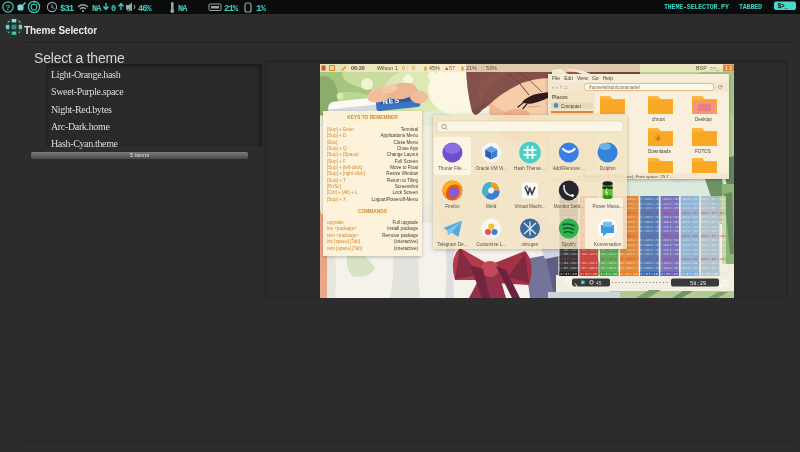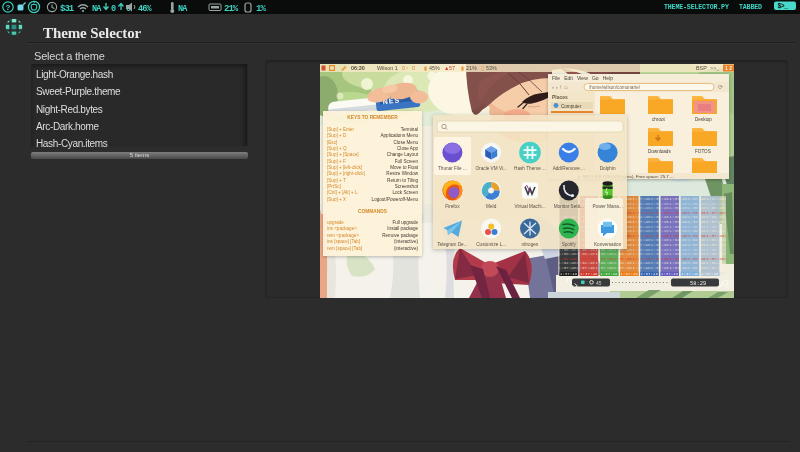--- a/index.html
+++ b/index.html
@@ -1,29 +1,29 @@
 <!DOCTYPE html>
 <html><head>
 <meta charset="utf-8">
 <style>
   * { margin:0; padding:0; box-sizing:border-box; }
   html,body { width:800px; height:452px; background:#2c2c2c; overflow:hidden;
     font-family:"Liberation Sans", sans-serif; }
   .abs { position:absolute; }
   #statusbar { position:absolute; left:0; top:0; width:800px; height:14px;
     background:#0a0b0b; color:#43d3c3; font-size:9px; }
-  #title { position:absolute; left:43px; top:24.5px; color:#e8e8e8;
-    font-size:15px; font-weight:bold; letter-spacing:-0.1px;font-family:Liberation Serif, serif; }
+  #title { position:absolute; left:24px; top:24.5px; color:#e8e8e8;
+    font-size:10px; font-weight:bold; letter-spacing:-0.1px; }
   #hr1 { position:absolute; left:27px; top:42px; width:768px; height:1px;
     background:#1e1e1e; box-shadow:0 1px 0 rgba(255,255,255,0.04); }
-  #lbl { position:absolute; left:34px; top:50px; color:#d4d4d4; font-size:11px; letter-spacing:-0.2px; }
-  #listbox { position:absolute; left:31px; top:64px; width:217px; height:82px;
+  #lbl { position:absolute; left:34px; top:50px; color:#d4d4d4; font-size:14px; letter-spacing:-0.2px; }
+  #listbox { position:absolute; left:46px; top:64px; width:217px; height:82px;
     background:#292929; border-top:1px solid #1c1c1c; border-left:1px solid #222;
     border-right:1px solid #272727;
-    box-shadow:inset 0 2px 3px rgba(0,0,0,0.25), inset -5px 0 5px -3px rgba(0,0,0,0.35); }
+    box-shadow:inset 0 2px 3px rgba(0,0,0,0.25), inset -5px 0 5px -3px rgba(0,0,0,0.35);font-family:Liberation Serif, serif; }
   .li { position:absolute; left:4px; color:#dedede; font-size:10px; letter-spacing:-0.35px; }
   #hbar { position:absolute; left:31px; top:152px; width:217px; height:7px;
     border-radius:2px; background:linear-gradient(#7e7e7e,#484848);
     color:#dcdcdc; font-size:6px; text-align:center; line-height:6.5px; }
   #panel { position:absolute; left:265px; top:60px; width:523px; height:238px;
     border:1px solid #242424; border-radius:3px; background:#2b2b2b;
     box-shadow:inset 0 1px 2px rgba(0,0,0,0.25); }
   #shot { position:absolute; left:320px; top:64px; width:414px; height:234px;
     overflow:hidden; background:#efe8d2; }
   
@@ -108,24 +108,24 @@
       <rect x="-1" y="4.4" width="22" height="2.4"></rect>
       <rect x="-1" y="11.2" width="22" height="2.4"></rect>
     </g>
   </g>
 </svg>
 <div id="title">Theme Selector</div>
 <div id="hr1"></div>
 <div id="lbl">Select a theme</div>
 <div id="listbox">
   <div class="li" style="top:4px">Light-Orange.hash</div>
-  <div class="li" style="top:21px">Sweet-Purple.theme</div>
+  <div class="li" style="top:21px">Sweet-Purple.space</div>
   <div class="li" style="top:38.5px">Night-Red.bytes</div>
   <div class="li" style="top:56px">Arc-Dark.home</div>
-  <div class="li" style="top:73px">Hash-Cyan.items</div>
+  <div class="li" style="top:73px">Hash-Cyan.theme</div>
 </div>
 <div id="hbar">5 items</div>
 <div id="panel"></div>
 <div id="shot">
   <svg id="wall" width="414" height="234" style="position:absolute;left:0;top:0" viewBox="0 0 414 234">
     <rect x="0" y="0" width="414" height="234" fill="#f1eedd"></rect>
 
     <rect x="0" y="0" width="135" height="62" fill="#e2ecd8"></rect>
     <ellipse cx="18" cy="18" rx="36" ry="24" fill="#a6c67e"></ellipse>
     <ellipse cx="62" cy="10" rx="40" ry="16" fill="#c8dc9e"></ellipse>

